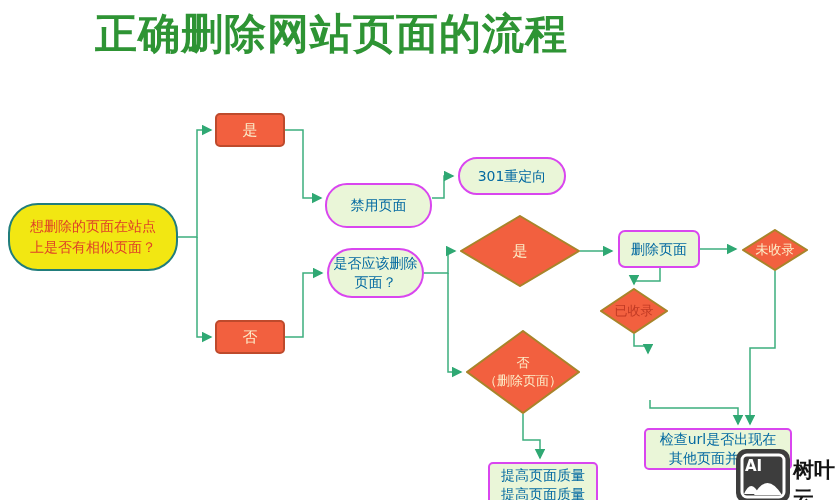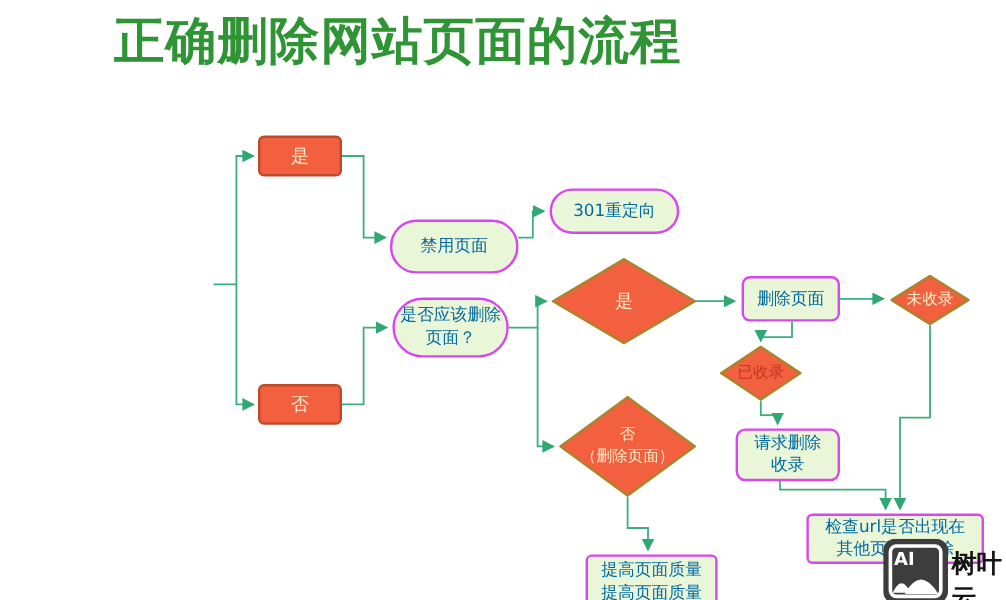--- a/index.html
+++ b/index.html
@@ -56,20 +56,24 @@
       <polyline points="580,251 612,251" marker-end="url(#arr)"></polyline>
       <polyline points="700,249 736,249" marker-end="url(#arr)"></polyline>
       <polyline points="660,268 660,281 634,281 634,284" marker-end="url(#arr)"></polyline>
       <polyline points="634,334 634,346 648,346 648,353" marker-end="url(#arr)"></polyline>
       <polyline points="650,400 650,408 738,408 738,424" marker-end="url(#arr)"></polyline>
       <polyline points="775,271 775,348 750,348 750,424" marker-end="url(#arr)"></polyline>
       <polyline points="523,414 523,440 540,440 540,458" marker-end="url(#arr)"></polyline>
     </g>
   </svg>
 
+  <div class="node yellow-node" style="left:8px;top:203px;width:170px;height:68px;">
+    <span>想删除的页面在站点</span>
+    <span>上是否有相似页面？</span>
+  </div>
 
   <div class="node orange-rect" style="left:215px;top:113px;width:70px;height:34px;">
     <span>是</span>
   </div>
   <div class="node orange-rect" style="left:215px;top:320px;width:70px;height:34px;">
     <span>否</span>
   </div>
 
   <div class="node green-node" style="left:325px;top:183px;width:107px;height:45px;border-radius:22px;">
     <span>禁用页面</span>
@@ -77,25 +81,21 @@
   <div class="node green-node" style="left:458px;top:157px;width:108px;height:38px;border-radius:19px;">
     <span>301重定向</span>
   </div>
   <div class="node green-node" style="left:327px;top:248px;width:97px;height:50px;border-radius:25px;">
     <span>是否应该删除</span>
     <span>页面？</span>
   </div>
   <div class="node green-node" style="left:618px;top:230px;width:82px;height:38px;border-radius:7px;">
     <span>删除页面</span>
   </div>
-  <div class="node green-node" style="left:613px;top:357px;width:87px;height:44px;border-radius:8px;">
-    <span>请求删除</span>
-    <span>收录</span>
-  </div>
-  <div class="node green-node" style="left:672px;top:428px;width:148px;height:42px;border-radius:5px;">
+  <div class="node green-node" style="left:644px;top:428px;width:148px;height:42px;border-radius:5px;">
     <span>检查url是否出现在</span>
     <span>其他页面并清除</span>
   </div>
   <div class="node green-node" style="left:488px;top:462px;width:110px;height:46px;border-radius:5px;">
     <span>提高页面质量</span>
     <span>提高页面质量</span>
   </div>
 
   <div class="diamond-node" style="left:460px;top:215px;width:120px;height:72px;">
     <svg width="120" height="72">

